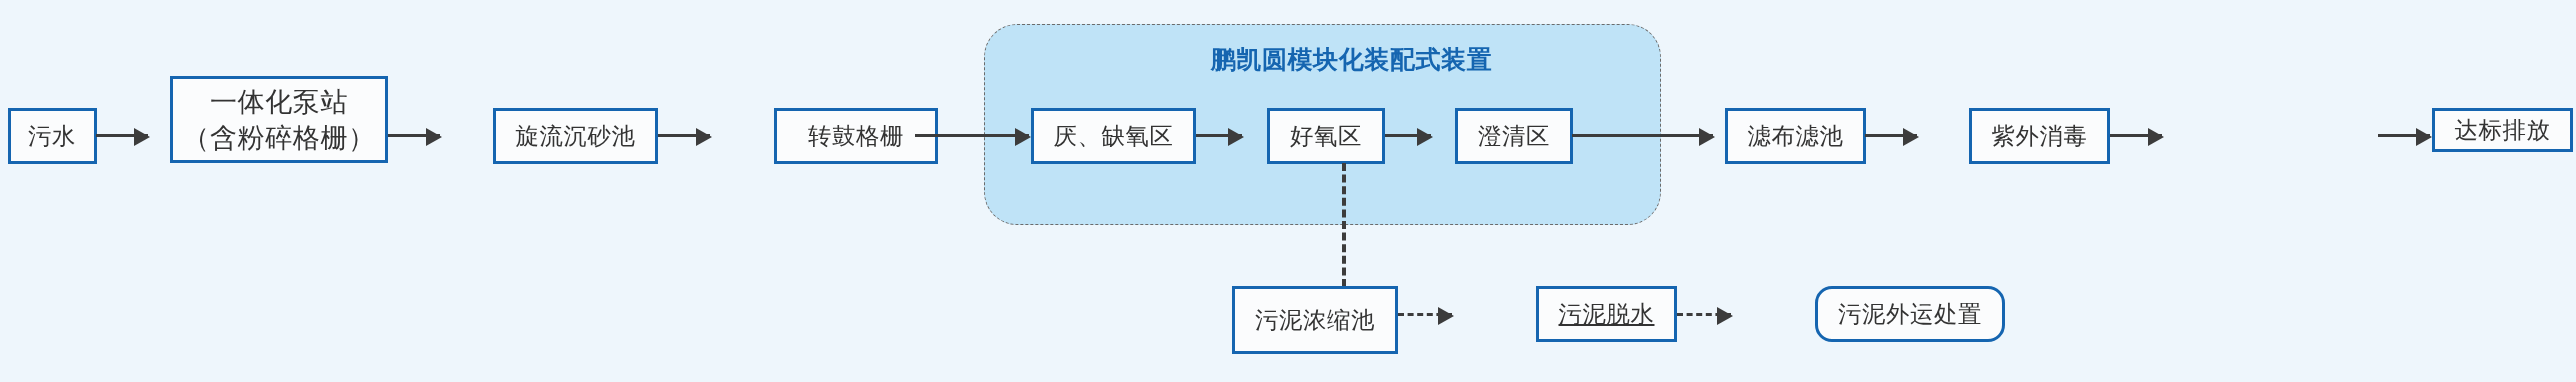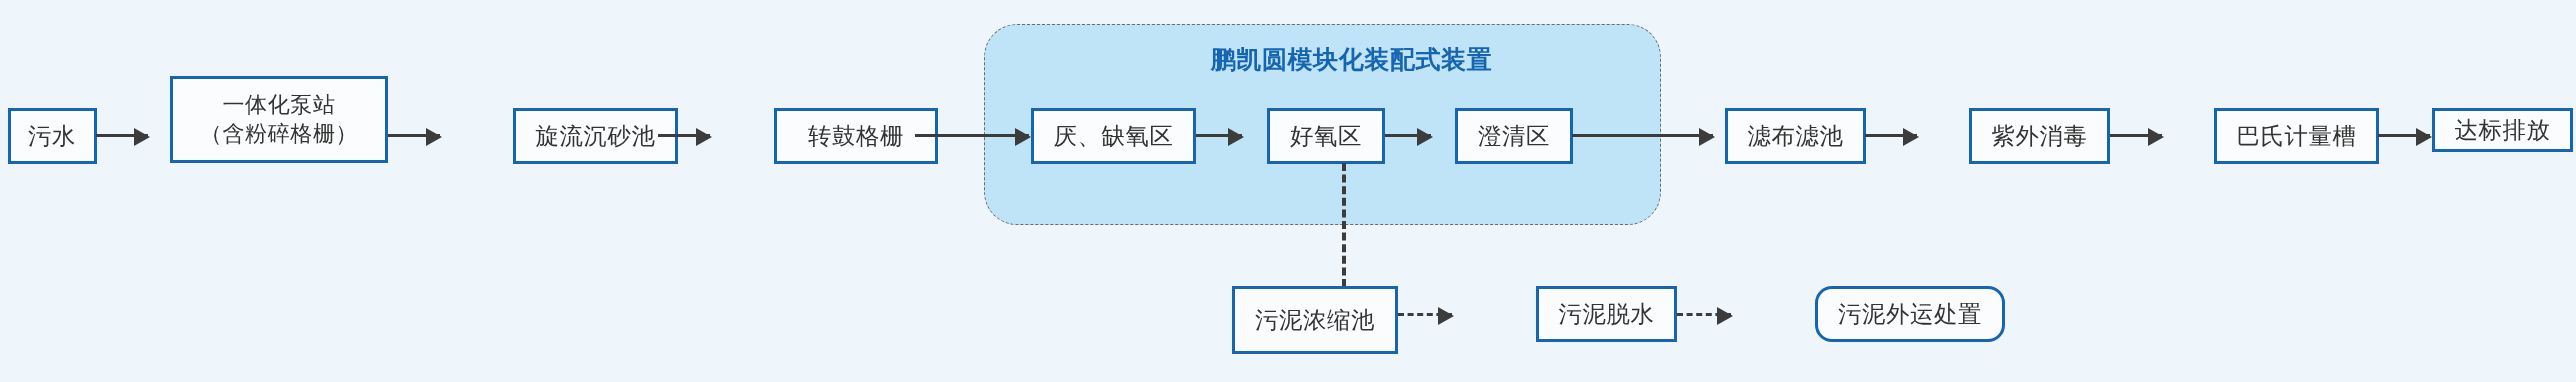--- a/index.html
+++ b/index.html
@@ -56,21 +56,21 @@
     font-size: 23.4px;
     line-height: 1.22;
     display: flex;
     align-items: center;
     justify-content: center;
     text-align: center;
     white-space: pre-line;
     letter-spacing: 0.6px;
   }
   .node.two-line {
-    font-size: 22px;
+    font-size: 27px;
     line-height: 1.3;
   }
 
   
   .arrow {
     position: absolute;
     height: 0;
     border-top: 3.2px solid #3c3c3c;
   }
   .arrow::after {
@@ -114,21 +114,21 @@
 
   <div class="node" style="left:7.6px; top:108px; width:89px; height:56px;">污水</div>
 
   <div class="arrow" style="left:96px; top:134px; width:52px;"></div>
 
   <div class="node two-line" style="left:170px; top:76px; width:218px; height:87px;">一体化泵站
 （含粉碎格栅）</div>
 
   <div class="arrow" style="left:388px; top:134px; width:52px;"></div>
 
-  <div class="node" style="left:493px; top:108px; width:165px; height:56px;margin-left:20px;">旋流沉砂池</div>
+  <div class="node" style="left:493px; top:108px; width:165px; height:56px;">旋流沉砂池</div>
 
   <div class="arrow" style="left:658px; top:134px; width:52px;"></div>
 
   <div class="node" style="left:774px; top:108px; width:164px; height:56px;">转鼓格栅</div>
 
   <div class="arrow" style="left:915px; top:134px; width:114px;"></div>
 
   <div class="node" style="left:1031px; top:108px; width:165px; height:56px;">厌、缺氧区</div>
 
   <div class="arrow" style="left:1196px; top:134px; width:46px;"></div>
@@ -142,32 +142,31 @@
   <div class="arrow" style="left:1572px; top:134px; width:141px;"></div>
 
   <div class="node" style="left:1725px; top:108px; width:141px; height:56px;">滤布滤池</div>
 
   <div class="arrow" style="left:1865px; top:134px; width:52px;"></div>
 
   <div class="node" style="left:1969px; top:108px; width:141px; height:56px;">紫外消毒</div>
 
   <div class="arrow" style="left:2110px; top:134px; width:52px;"></div>
 
-  <div class="node" style="left:2214px; top:108px; width:165px; height:56px;">巴氏计量槽</div>
 
   <div class="arrow" style="left:2378px; top:134px; width:52px;"></div>
 
   <div class="node" style="left:2432px; top:108px; width:141px; height:44px;">达标排放</div>
 
   <div class="arrow-v" style="left:1342px; top:163px; height:124px;"></div>
 
   <div class="node" style="left:1232px; top:286px; width:166px; height:68px;">污泥浓缩池</div>
 
   <div class="arrow dashed" style="left:1398px; top:313px; width:54px;"></div>
 
-  <div class="node" style="left:1536px; top:286px; width:141px; height:56px;">污泥脱水</div>
+  <div class="node" style="left:1536px; top:286px; width:141px; height:56px;text-decoration:underline;">污泥脱水</div>
 
   <div class="arrow dashed" style="left:1677px; top:313px; width:54px;"></div>
 
   <div class="node" style="left:1815px; top:286px; width:190px; height:56px;border-radius:17px;">污泥外运处置</div>
 
 </div>
 
 
 </body></html>

